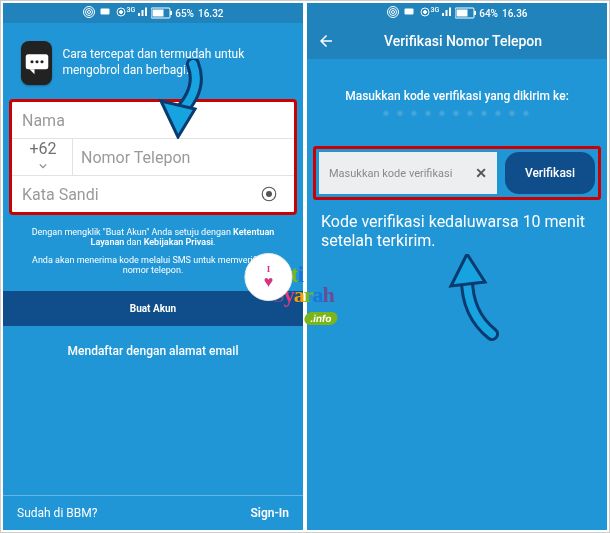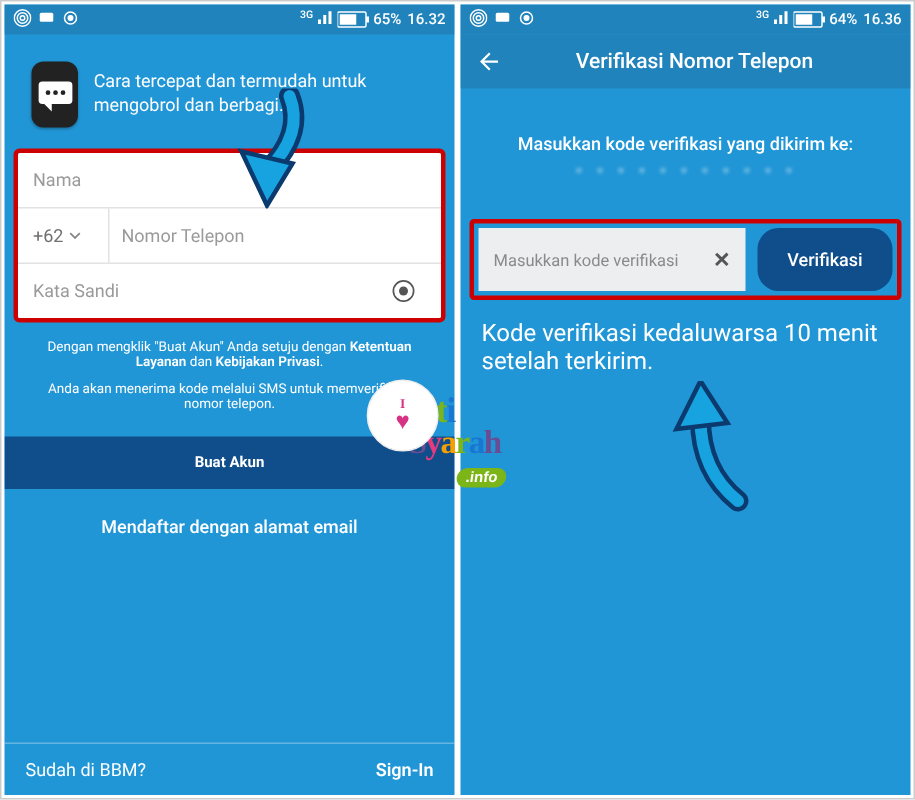--- a/index.html
+++ b/index.html
@@ -28,21 +28,21 @@
     overflow: hidden;
   }
   .statusbar {
     height: 20px;
     background: #2083bb;
     display: flex;
     align-items: center;
     color: #fff;
     font-size: 10px;
     padding: 0 6px;
-    justify-content: space-between;
+    justify-content: center;
   }
   .status-left { display:flex; gap:4px; align-items:center;}
   .status-right { display:flex; gap:2px; align-items:center; font-weight:500;}
   .status-ico { width:12px; height:12px; display:inline-block; }
   .appbar {
     height: 36px;
     background: #2083bb;
     display:flex;
     align-items:center;
     color:#fff;
@@ -67,29 +67,30 @@
     border:3px solid #cc0000;
     border-radius:4px;
     padding:0;
   }
   .field {
     border-bottom:1px solid #e2e2e2;
     display:flex;
     align-items:center;
     height:36px;
     padding:0 10px;
-    font-size:12px;
+    font-size:16px;
     color:#9a9a9a;
   }
   .field:last-child{border-bottom:none;}
   .cc {
     display:flex; align-items:center; gap:4px;
     border-right:1px solid #e2e2e2; height:100%;
     padding-right:8px; margin-right:8px; min-width:42px;
     color:#707070;
+    flex-direction:column;
   }
   .eye{ position:absolute; right:16px; }
   .legal {
     color:#fff; font-size:9px; text-align:center;
     padding:4px 18px;
   }
   .legal b{font-weight:600;}
   .main-btn {
     margin:12px 0;
     background:#0f4e8a;

